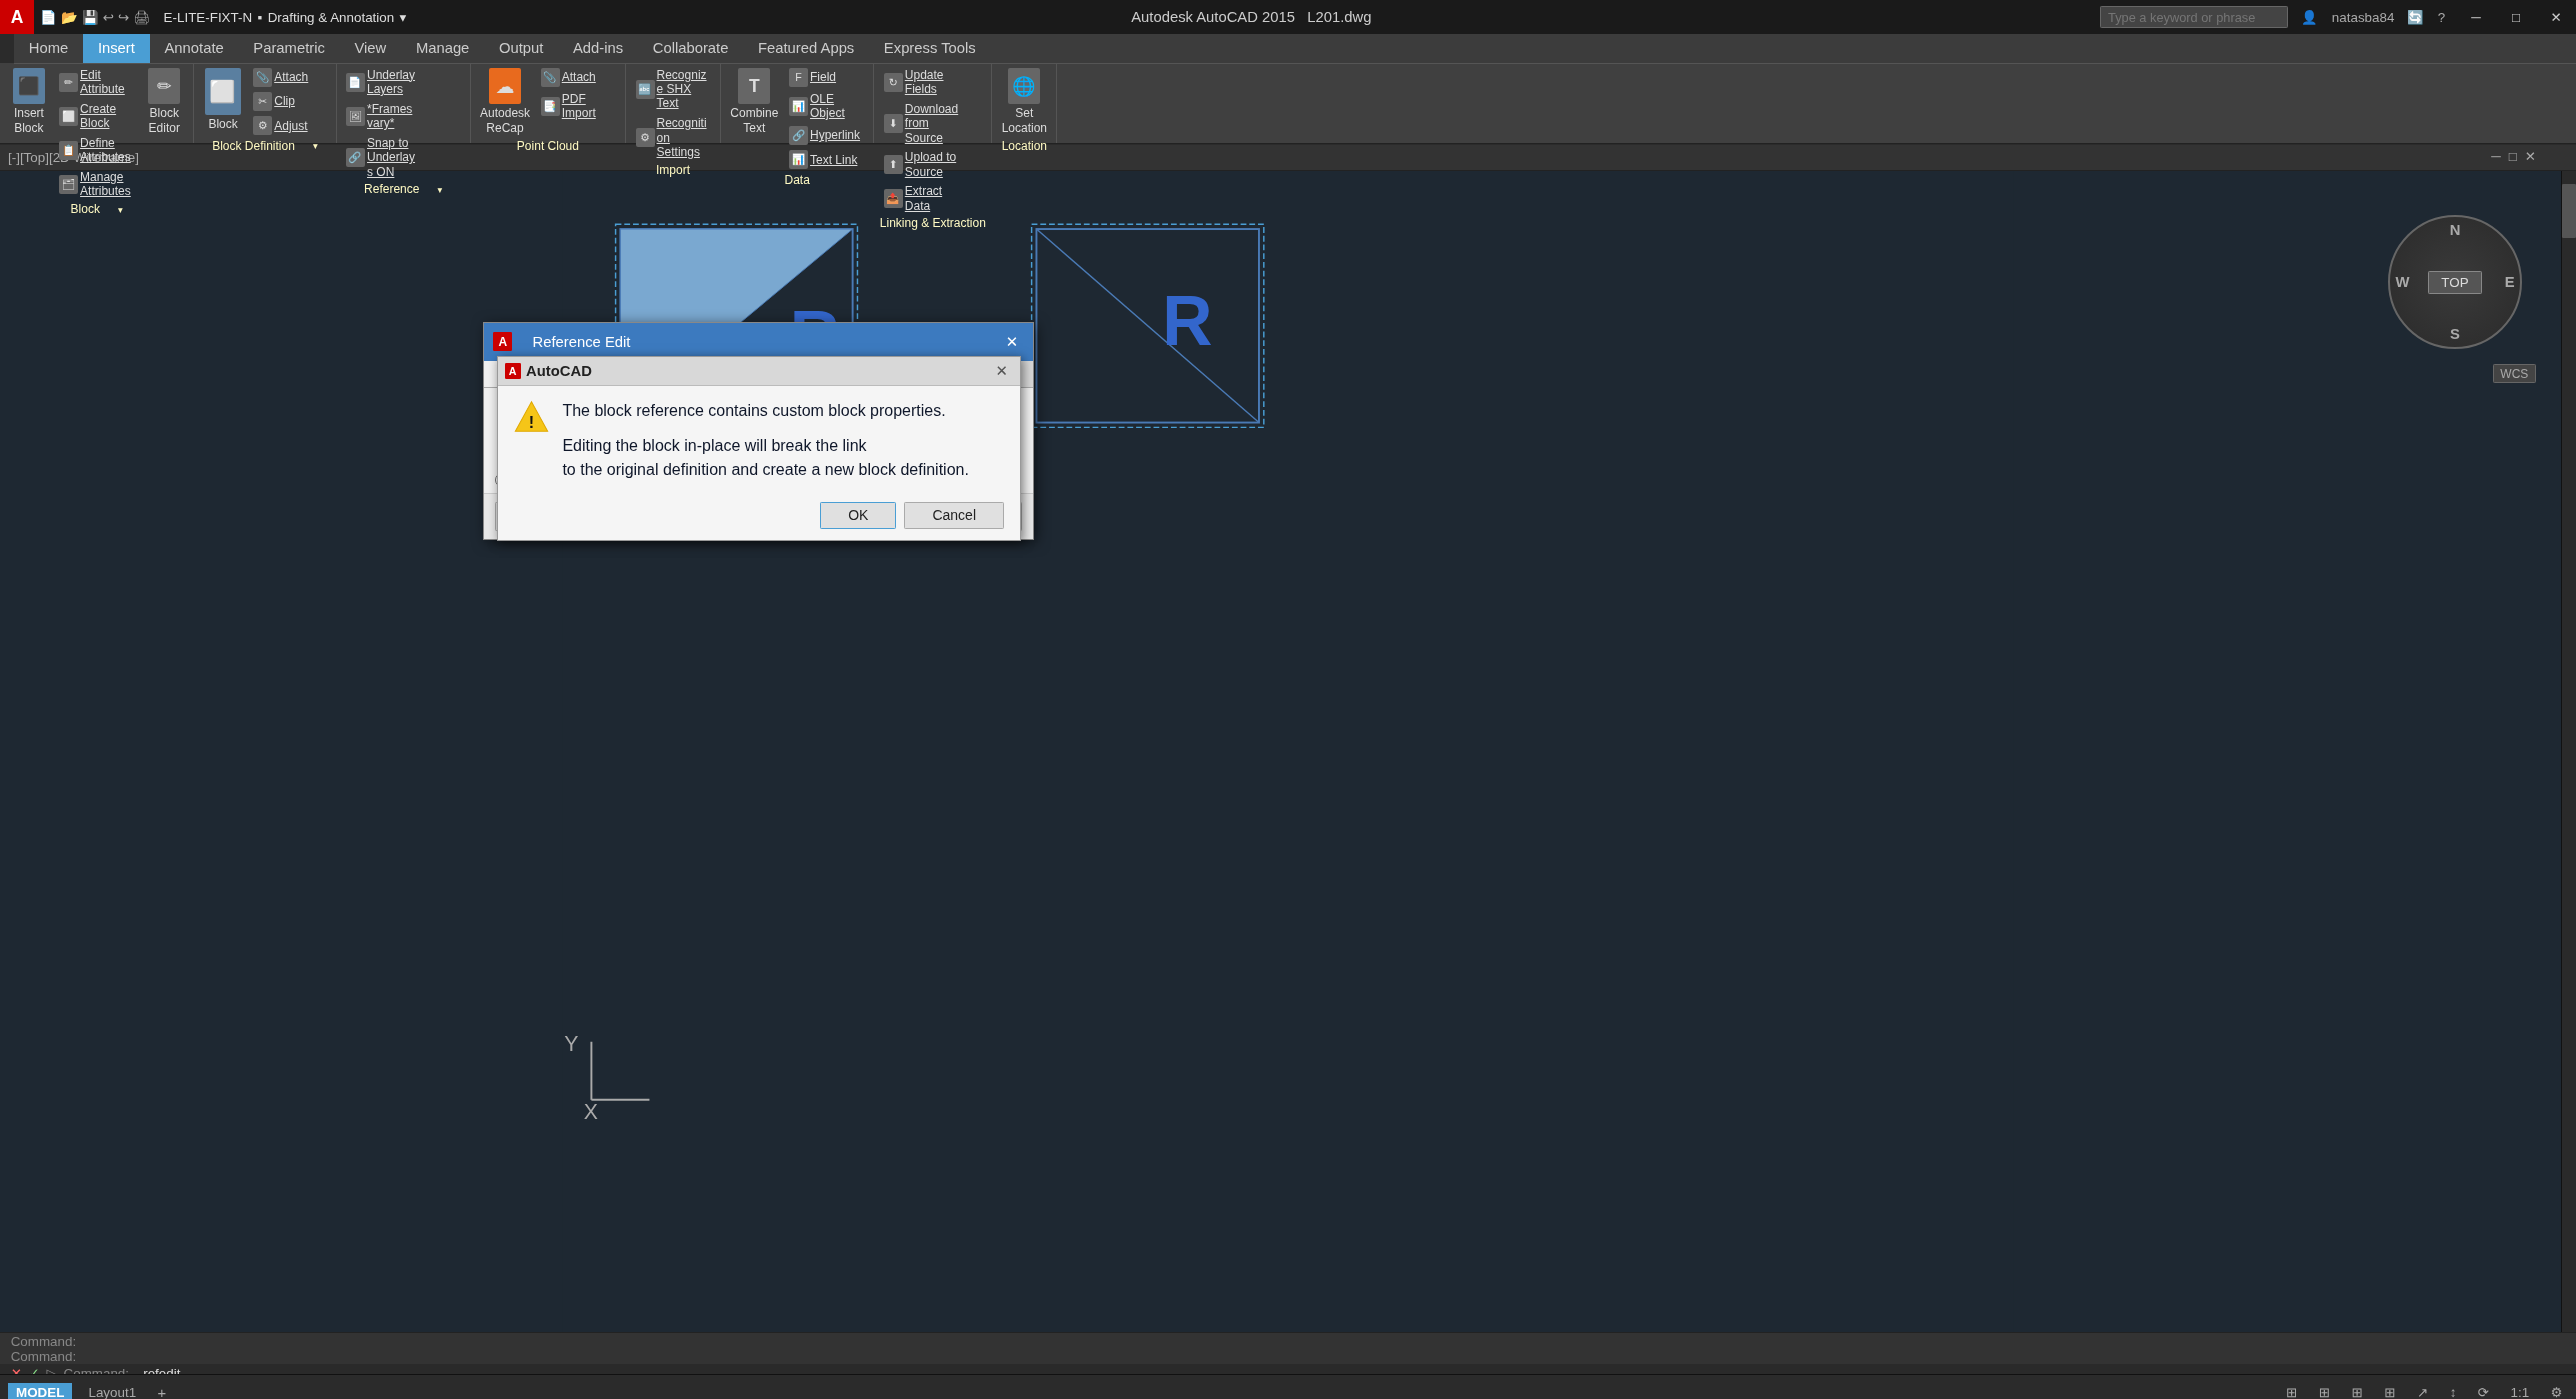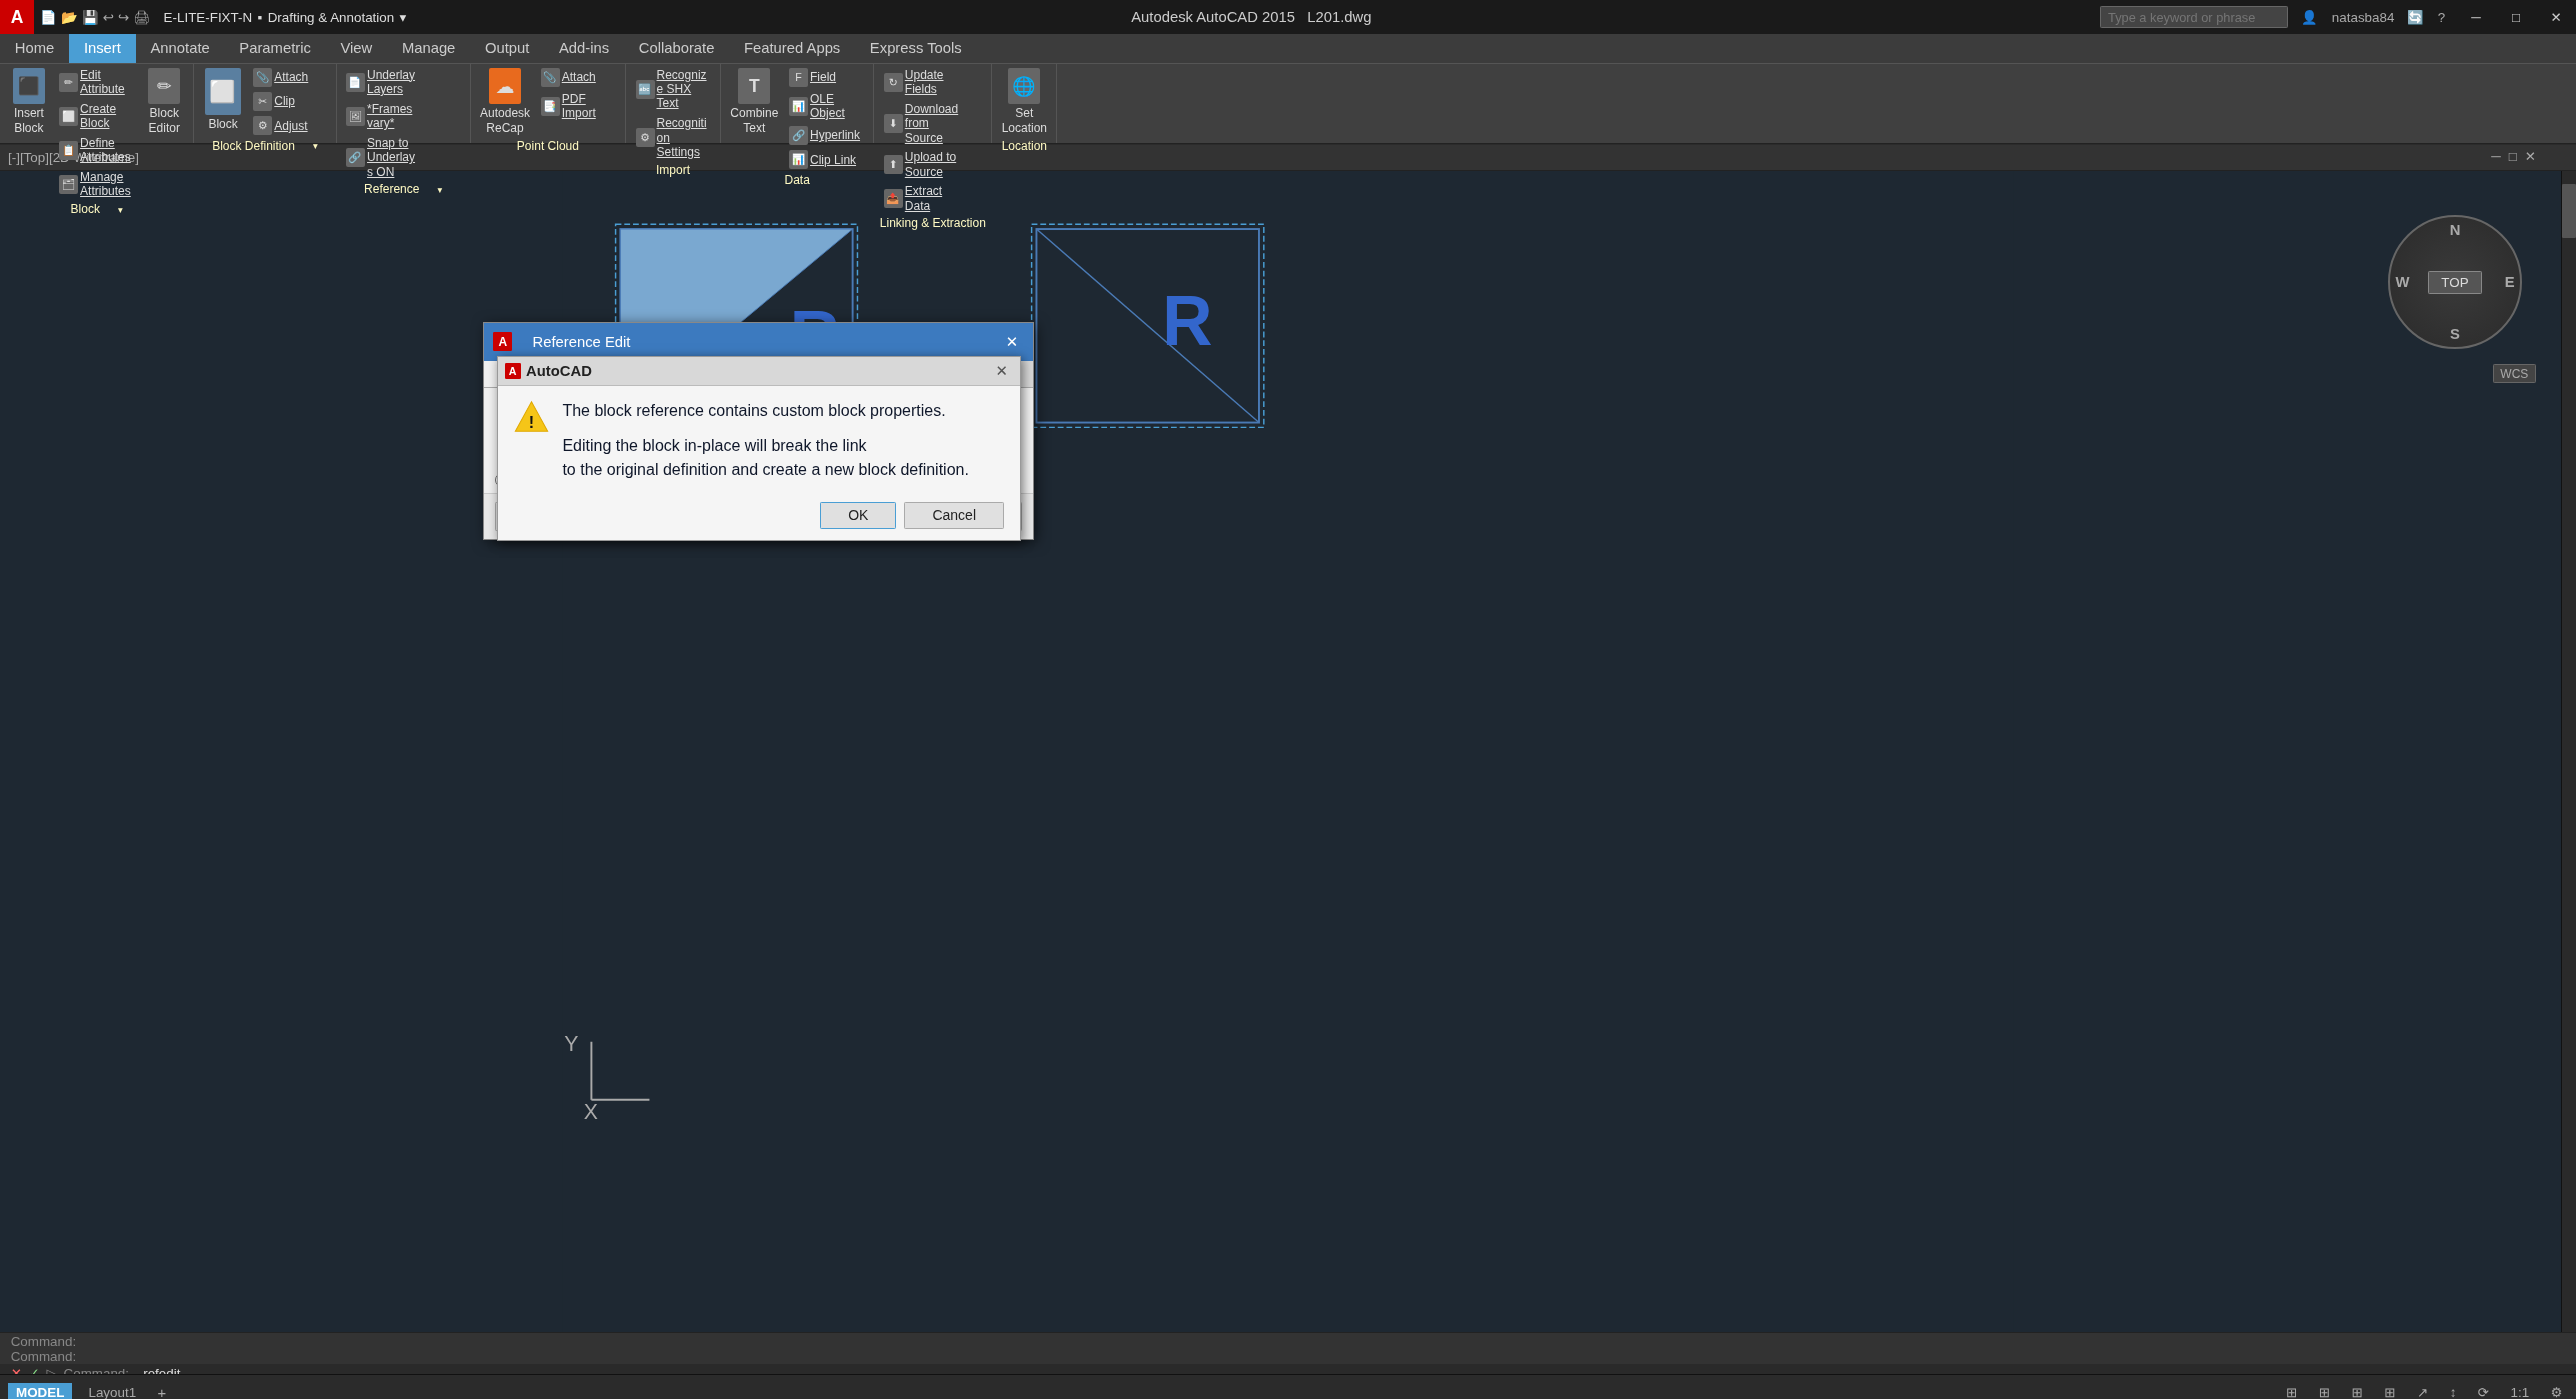--- a/index.html
+++ b/index.html
@@ -51,21 +51,21 @@
     }
     #titlebar .win-btn {
       width: 40px; height: 34px;
       display: flex; align-items: center; justify-content: center;
       color: #ccc; font-size: 13.4px; cursor: pointer;
     }
 
     
     #ribbon-tabs {
       position: absolute;
-      top: 34px; left: 0; right: 0;
+      top: 34px; left: 14px; right: 0;
       height: 29.5px;
       background: #3c3c3c;
       display: flex;
       align-items: flex-end;
       z-index: 99;
       border-bottom: 0.7px solid #555;
     }
     .ribbon-tab {
       padding: 5.4px 14.8px 6.7px;
       color: #ccc;
@@ -645,21 +645,21 @@
         <div class="ribbon-btn ribbon-btn-small">
           <div class="icon">📊</div>
           <div class="label">OLE Object</div>
         </div>
         <div class="ribbon-btn ribbon-btn-small">
           <div class="icon">🔗</div>
           <div class="label">Hyperlink</div>
         </div>
         <div class="ribbon-btn ribbon-btn-small">
           <div class="icon">📊</div>
-          <div class="label">Clip Link</div>
+          <div class="label">Text Link</div>
         </div>
       </div>
     </div>
     <div class="ribbon-group-label">
       <span>Data</span>
     </div>
   </div>
 
   <div class="ribbon-group">
     <div class="ribbon-group-items">

